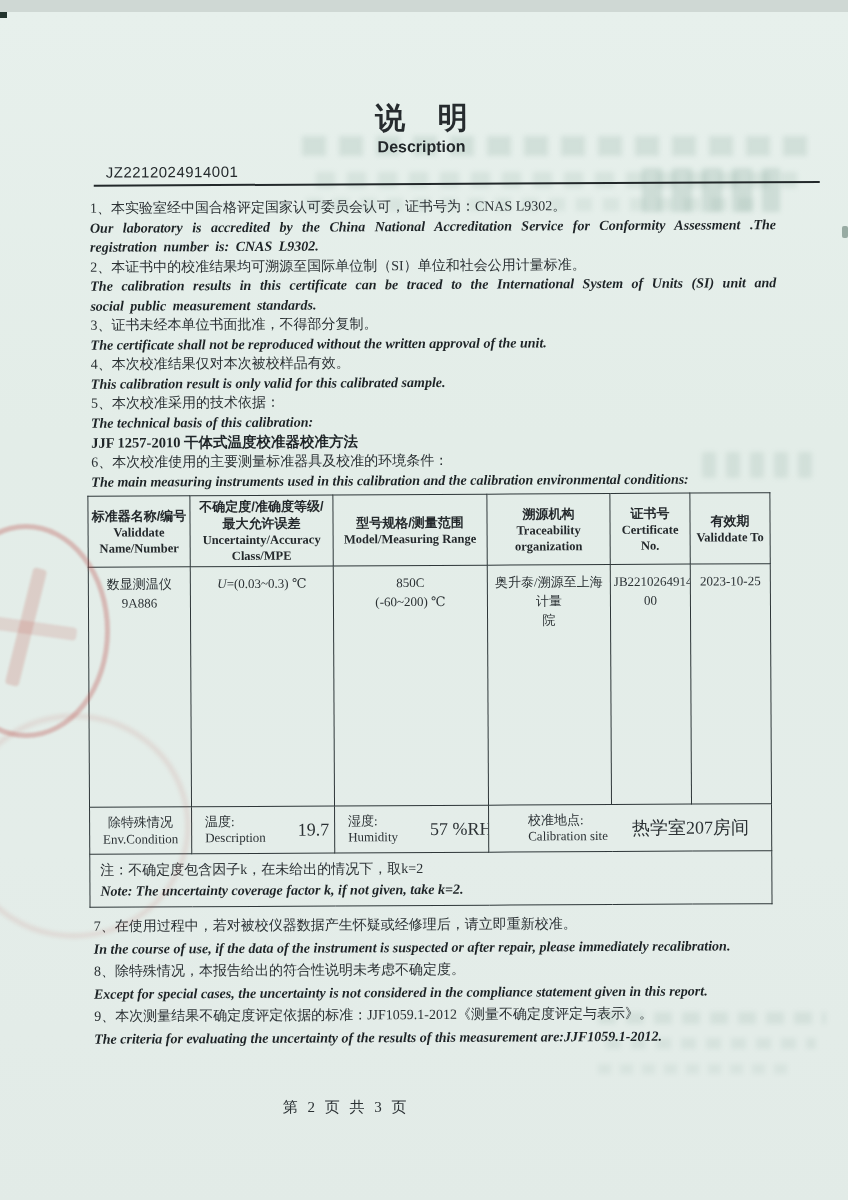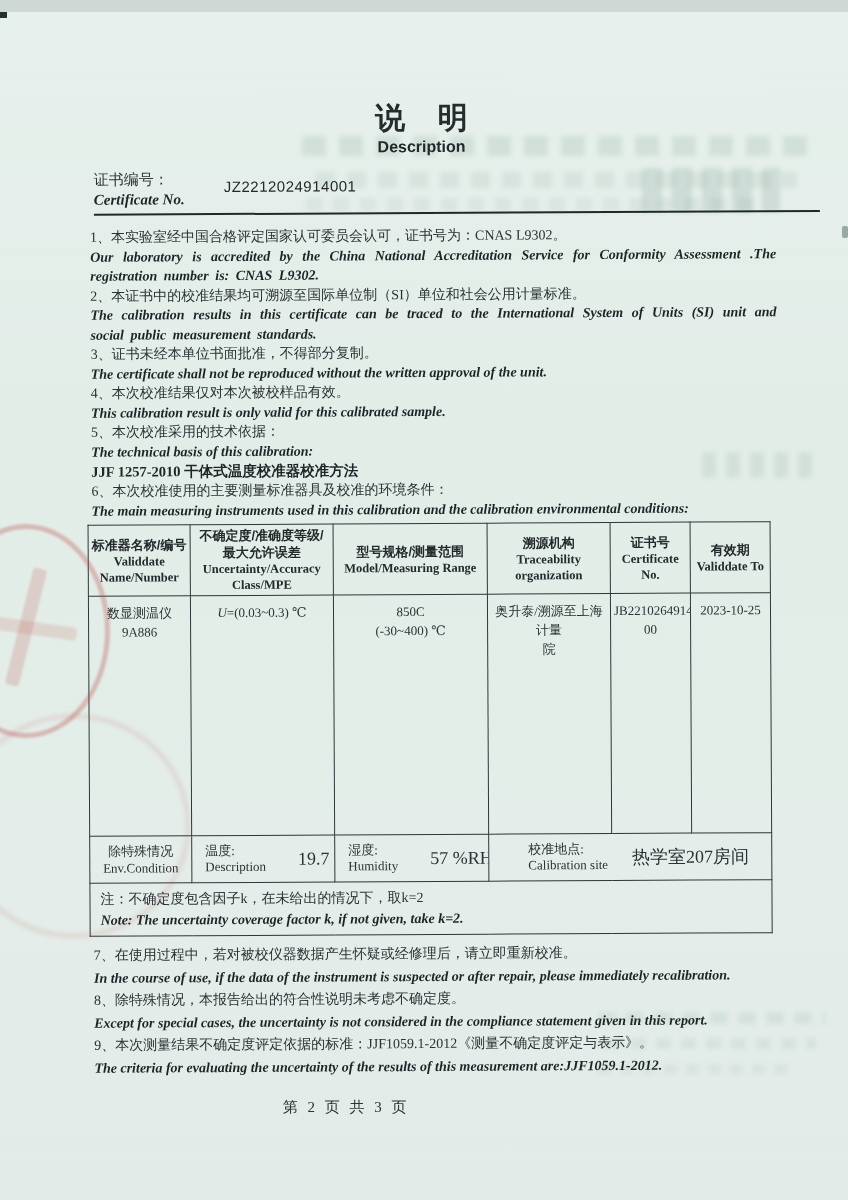--- a/index.html
+++ b/index.html
@@ -148,24 +148,20 @@
 
   <div class="speck s1"></div>
   <div class="speck s2"></div>
 
   <div class="sheet">
 
     <div class="title-cn">说 明</div>
     <div class="title-en">Description</div>
 
     <div class="cert-row">
-      <div class="cert-labels">
-        <div class="cert-cn">证书编号：</div>
-        <div class="cert-en">Certificate No.</div>
-      </div>
       <div class="cert-no">JZ2212024914001</div>
     </div>
 
     <div class="items">
       <p class="cn">1、本实验室经中国合格评定国家认可委员会认可，证书号为：CNAS L9302。</p>
       <p class="en just">Our laboratory is accredited by the China National Accreditation Service for Conformity Assessment .The registration number is: CNAS L9302.</p>
       <p class="cn">2、本证书中的校准结果均可溯源至国际单位制（SI）单位和社会公用计量标准。</p>
       <p class="en just">The calibration results in this certificate can be traced to the International System of Units (SI) unit and social public measurement standards.</p>
       <p class="cn">3、证书未经本单位书面批准，不得部分复制。</p>
       <p class="en">The certificate shall not be reproduced without the written approval of the unit.</p>
@@ -217,21 +213,21 @@
         <tr class="row-data">
           <td>
             <div>数显测温仪</div>
             <div>9A886</div>
           </td>
           <td>
             <span class="unc-u">U</span><span>=(0.03~0.3) ℃</span>
           </td>
           <td>
             <div>850C</div>
-            <div>(-30~400) ℃</div>
+            <div>(-60~200) ℃</div>
           </td>
           <td>
             <div>奥升泰/溯源至上海计量</div>
             <div>院</div>
           </td>
           <td>
             <div>JB22102649141</div>
             <div>00</div>
           </td>
           <td>

